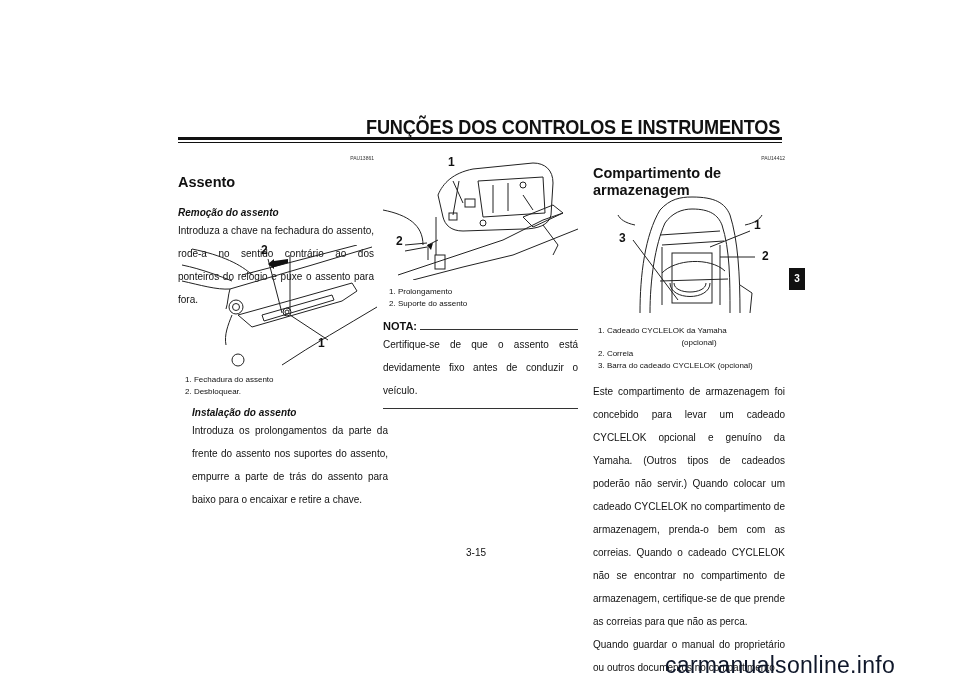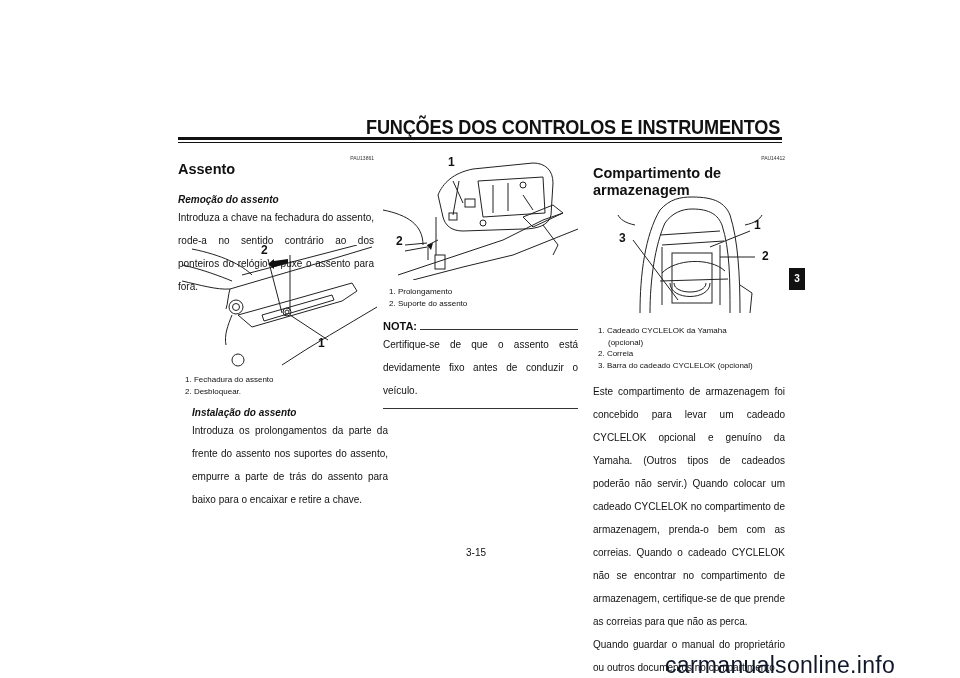--- a/index.html
+++ b/index.html
@@ -9,40 +9,40 @@
   .header-title { left:366px; top:116px; font-size:19.5px; font-weight:bold; letter-spacing:-0.2px;
                   transform:scaleX(0.93); transform-origin:left top; white-space:nowrap; }
   .rule-thick { left:178px; top:137px; width:604px; height:3px; background:#111; }
   .rule-thin { left:178px; top:142px; width:604px; height:1px; background:#111; }
   .code { font-size:5px; color:#333; }
   h2 { margin:0; font-size:14.5px; font-weight:bold; line-height:17px; }
   .subhead { font-size:10px; font-weight:bold; line-height:13px;font-style:italic; }
   .body-text { font-size:10px; line-height:23px; text-align:justify; }
   .caption { font-size:8px; line-height:11.5px; }
   .caption div { white-space:nowrap; }
-  .cap-indent { padding-left:10px; }
+  .cap-indent { padding-left:10px;text-align:center; }
   .col { position:absolute; }
   .nota-label { font-size:11px; font-weight:bold; }
   .tab-badge { left:789px; top:268px; width:16px; height:22px; background:#111; color:#fff;
                font-size:10px; font-weight:bold; text-align:center; line-height:22px; }
   .page-num { left:466px; top:547px; font-size:10px; }
   .watermark { left:665px; top:652px; font-size:23px; color:#0f172a; letter-spacing:0.3px; }
   svg { position:absolute; }
   .num-label { font-weight:bold; font-size:12px; font-family:"Liberation Sans", sans-serif; }
 </style>
 </head>
 <body>
 
 <div class="abs header-title">FUNÇÕES DOS CONTROLOS E INSTRUMENTOS</div>
 <div class="abs rule-thick"></div>
 <div class="abs rule-thin"></div>
 
 <div class="col" style="left:178px; top:155px; width:196px;">
   <div class="code" style="text-align:right;">PAU13861</div>
-  <h2 style="margin-top:0;">Assento</h2>
+  <h2 style="margin-top:13px;">Assento</h2>
   <div class="subhead" style="margin-top:15px;">Remoção do assento</div>
   <div class="body-text">Introduza a chave na fechadura do assento, rode-a no sentido contrário ao dos ponteiros do relógio e puxe o assento para fora.</div>
 </div>
 
 <div class="abs" style="left:182px; top:245px; width:195px; height:122px;">
   <svg width="195" height="122" viewBox="0 0 195 122">
     <g fill="none" stroke="#222" stroke-width="1">
       <path d="M10,4 C40,10 60,20 70,30"></path>
       <path d="M0,20 C20,24 40,32 50,36"></path>
       <path d="M0,36 C18,40 35,45 48,44"></path>

